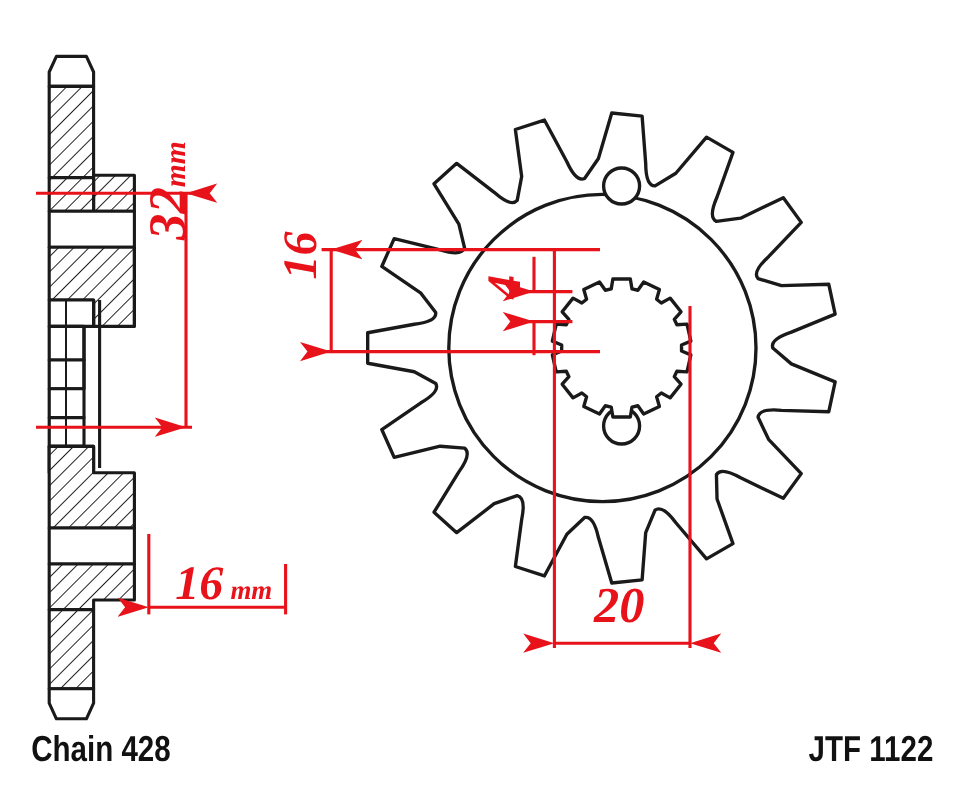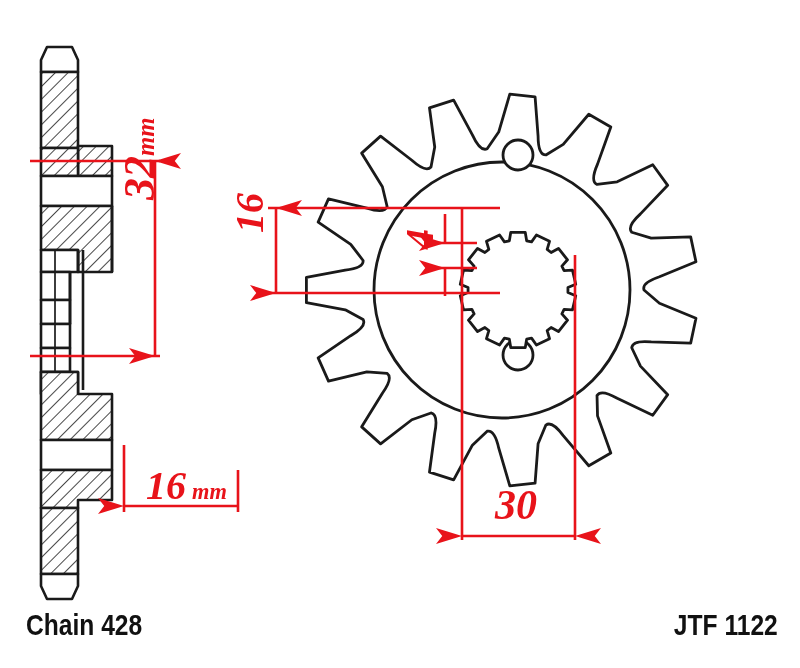--- a/index.html
+++ b/index.html
@@ -173,14 +173,14 @@
 
 <div class="dimtext" id="t16" style="left:230px;top:233px;font-size:40px;transform:rotate(-90deg);transform-origin:left top;">
   <span>16</span>
 </div>
 
 <div class="dimtext" id="t4" style="left:400px;top:249px;font-size:40px;transform:rotate(-90deg);transform-origin:left top;">
   <span>4</span>
 </div>
 
 <div class="dimtext" id="t20" style="left:495px;top:484px;font-size:42px;">
-  <span>30</span>
+  <span>20</span>
 </div>
 
 </body></html>

